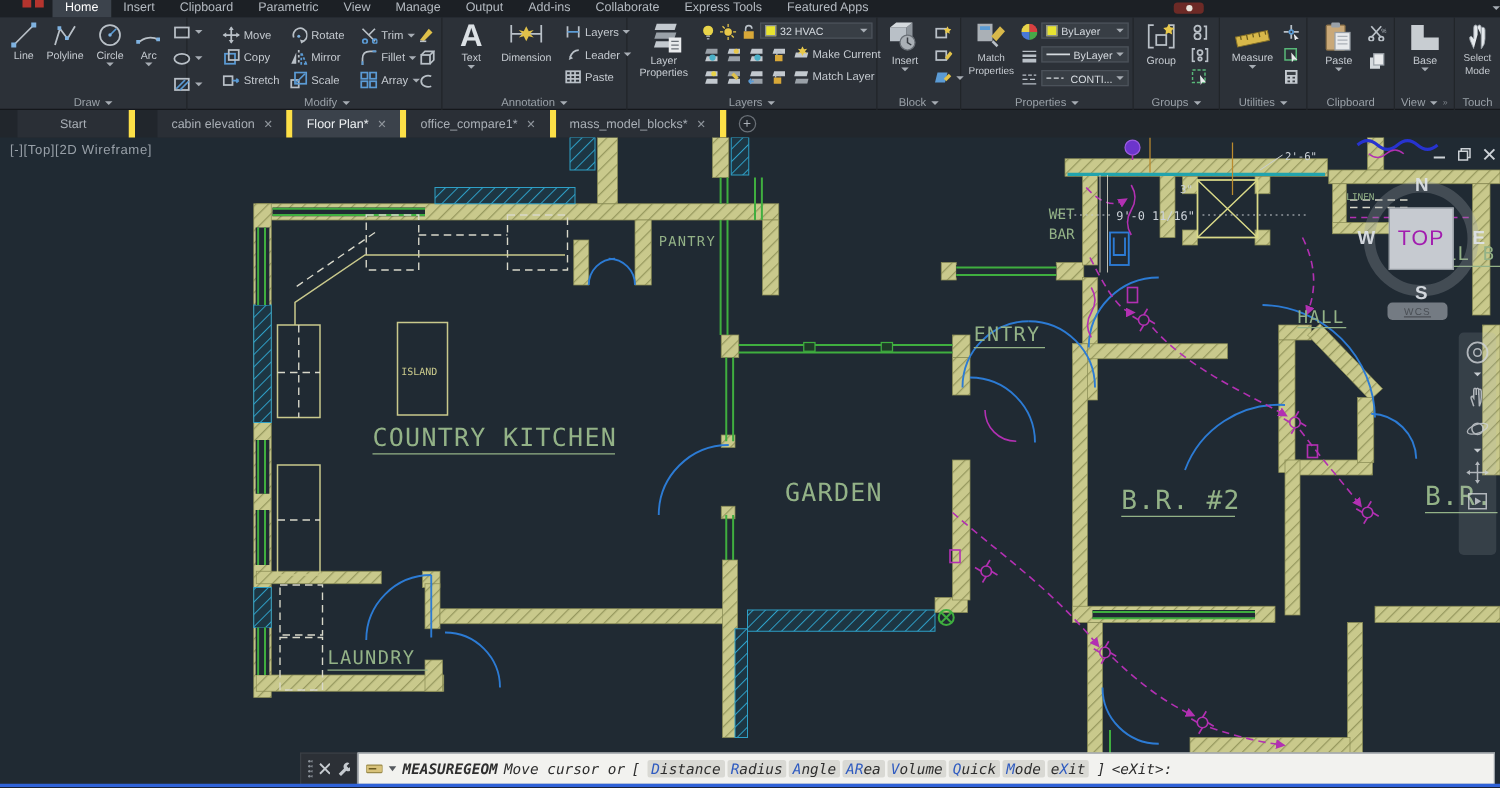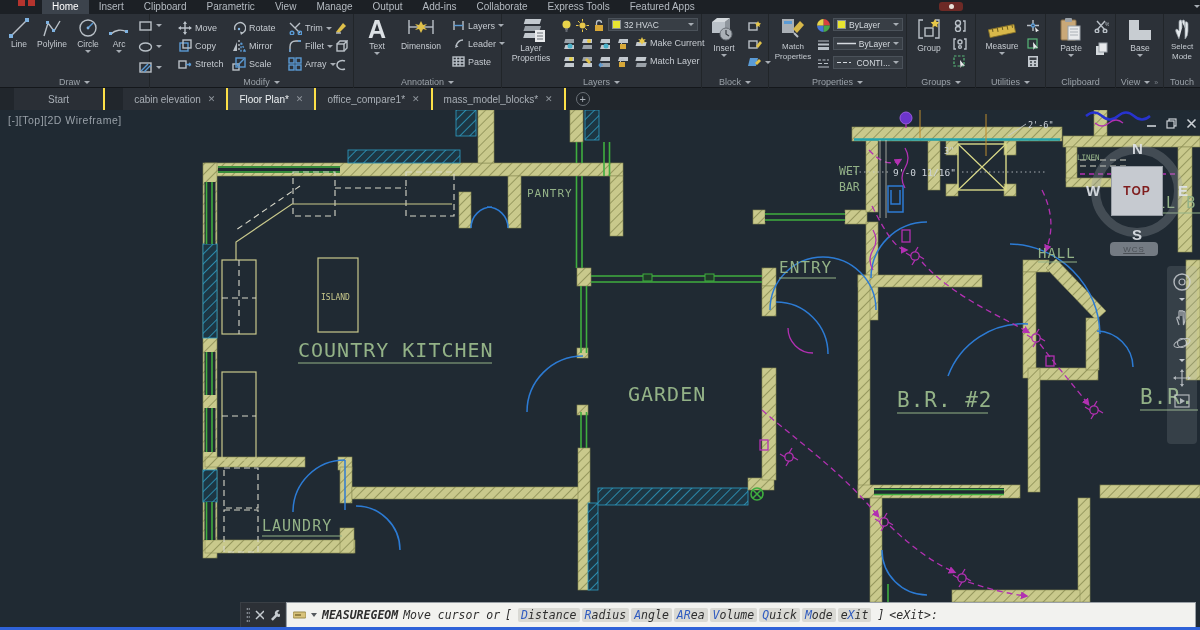--- a/index.html
+++ b/index.html
@@ -35,38 +35,38 @@
   .combo .sw { width:9px; height:9px; background:#e8e430; border:1px solid #8a8f94; }
   .combo .fill { flex:1; }
   svg.ic { display:block; }
   .stk { stroke:#b9c0c7; stroke-width:1.4; fill:none; }
   .stkb { stroke:#5b9bd5; stroke-width:1.4; fill:none; }
 
   
   .filetabs { position:absolute; top:88px; left:0; right:0; height:22px; background:#21262c;
               display:flex; align-items:stretch; padding-left:14px; }
   .ftab { display:flex; align-items:center; gap:7px; padding:0 11px; font-size:10px;
-          color:#a9afb6; background:#2a2f36; border-right:2px solid #fde047; cursor:default; white-space:nowrap; }
+          color:#a9afb6; background:#2a2f36; border-right:5px solid #fde047; cursor:default; white-space:nowrap; }
   .ftab.active { background:#3b424b; color:#eef1f3; }
   .ftab .x { font-size:9px; color:#8f959c; }
   .ftab.start { margin-right:18px; padding:0 34px; }
   .plus { align-self:center; width:14px; height:14px; margin-left:10px; border-radius:50%;
           border:1px solid #6a7077; color:#aab0b7; font-size:11px; line-height:12px; text-align:center; }
 
   
   #plan { position:absolute; top:110px; left:0; }
   .vplabel { position:absolute; top:114px; left:8px; font-size:10.5px; color:#98a0a8; letter-spacing:.5px; }
   .winctl { position:absolute; top:118px; left:1146px; display:flex; gap:9px; align-items:center; }
 
   
   .viewcube { position:absolute; left:1086px; top:140px; width:102px; height:102px; }
   .vc-ring { position:absolute; inset:5px; border:9px solid rgba(150,156,162,.30); border-radius:50%; }
   .vc-top { position:absolute; left:25px; top:26px; width:52px; height:50px; background:#c6cad0;
             border:1px solid #989ea5; display:flex; align-items:center; justify-content:center;
-            font-size:12px; font-weight:bold; letter-spacing:1px; color:#7f1d1d; }
+            font-size:17px; font-weight:normal; letter-spacing:1px; color:#a21caf; }
   .vc-l { position:absolute; font-size:15px; font-weight:bold; color:rgba(222,227,232,.92); }
   .wcs { position:absolute; left:1110px; top:242px; width:48px; height:14px; border-radius:4px;
          background:rgba(185,190,196,.55); color:#4a4f55; font-size:8px; display:flex;
          align-items:center; justify-content:center; letter-spacing:1px;text-decoration:underline; }
 
   
   .navbar { position:absolute; left:1167px; top:266px; width:30px; height:178px;
             background:rgba(173,180,186,.16); border-radius:4px; display:flex; flex-direction:column;
             align-items:center; padding:6px 0 4px; gap:6px; }
   .navbar svg { opacity:.8; }

